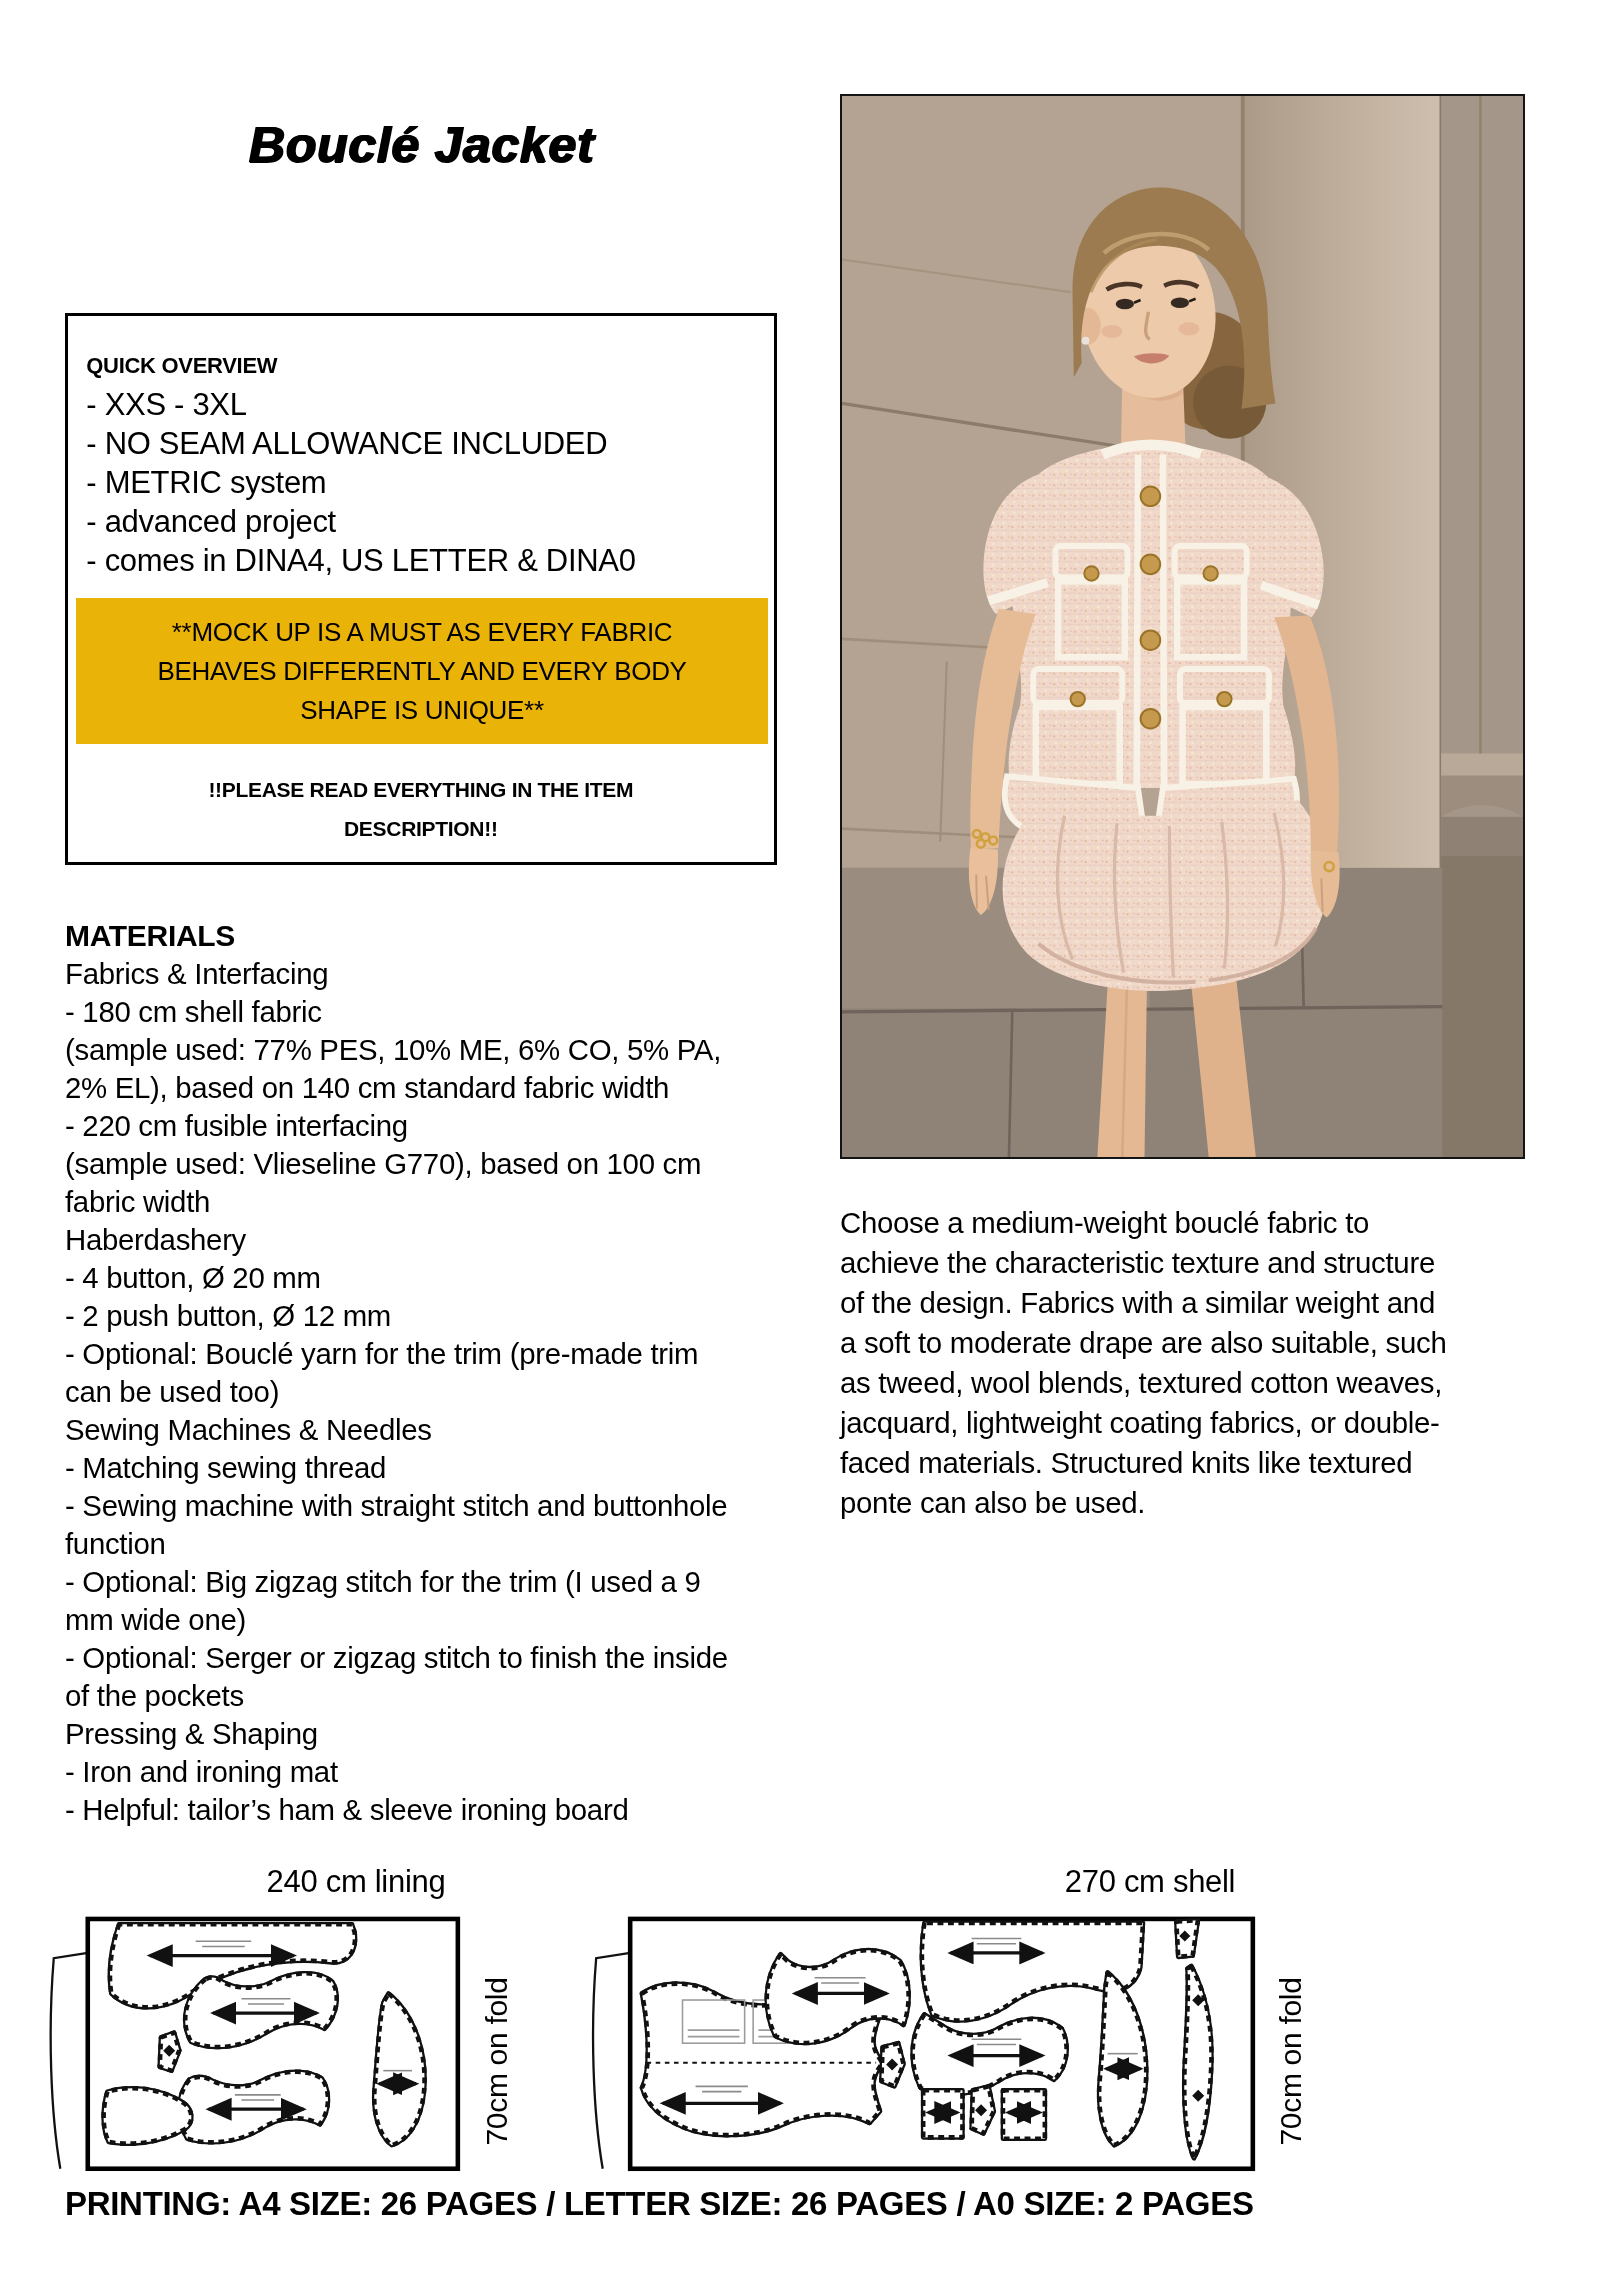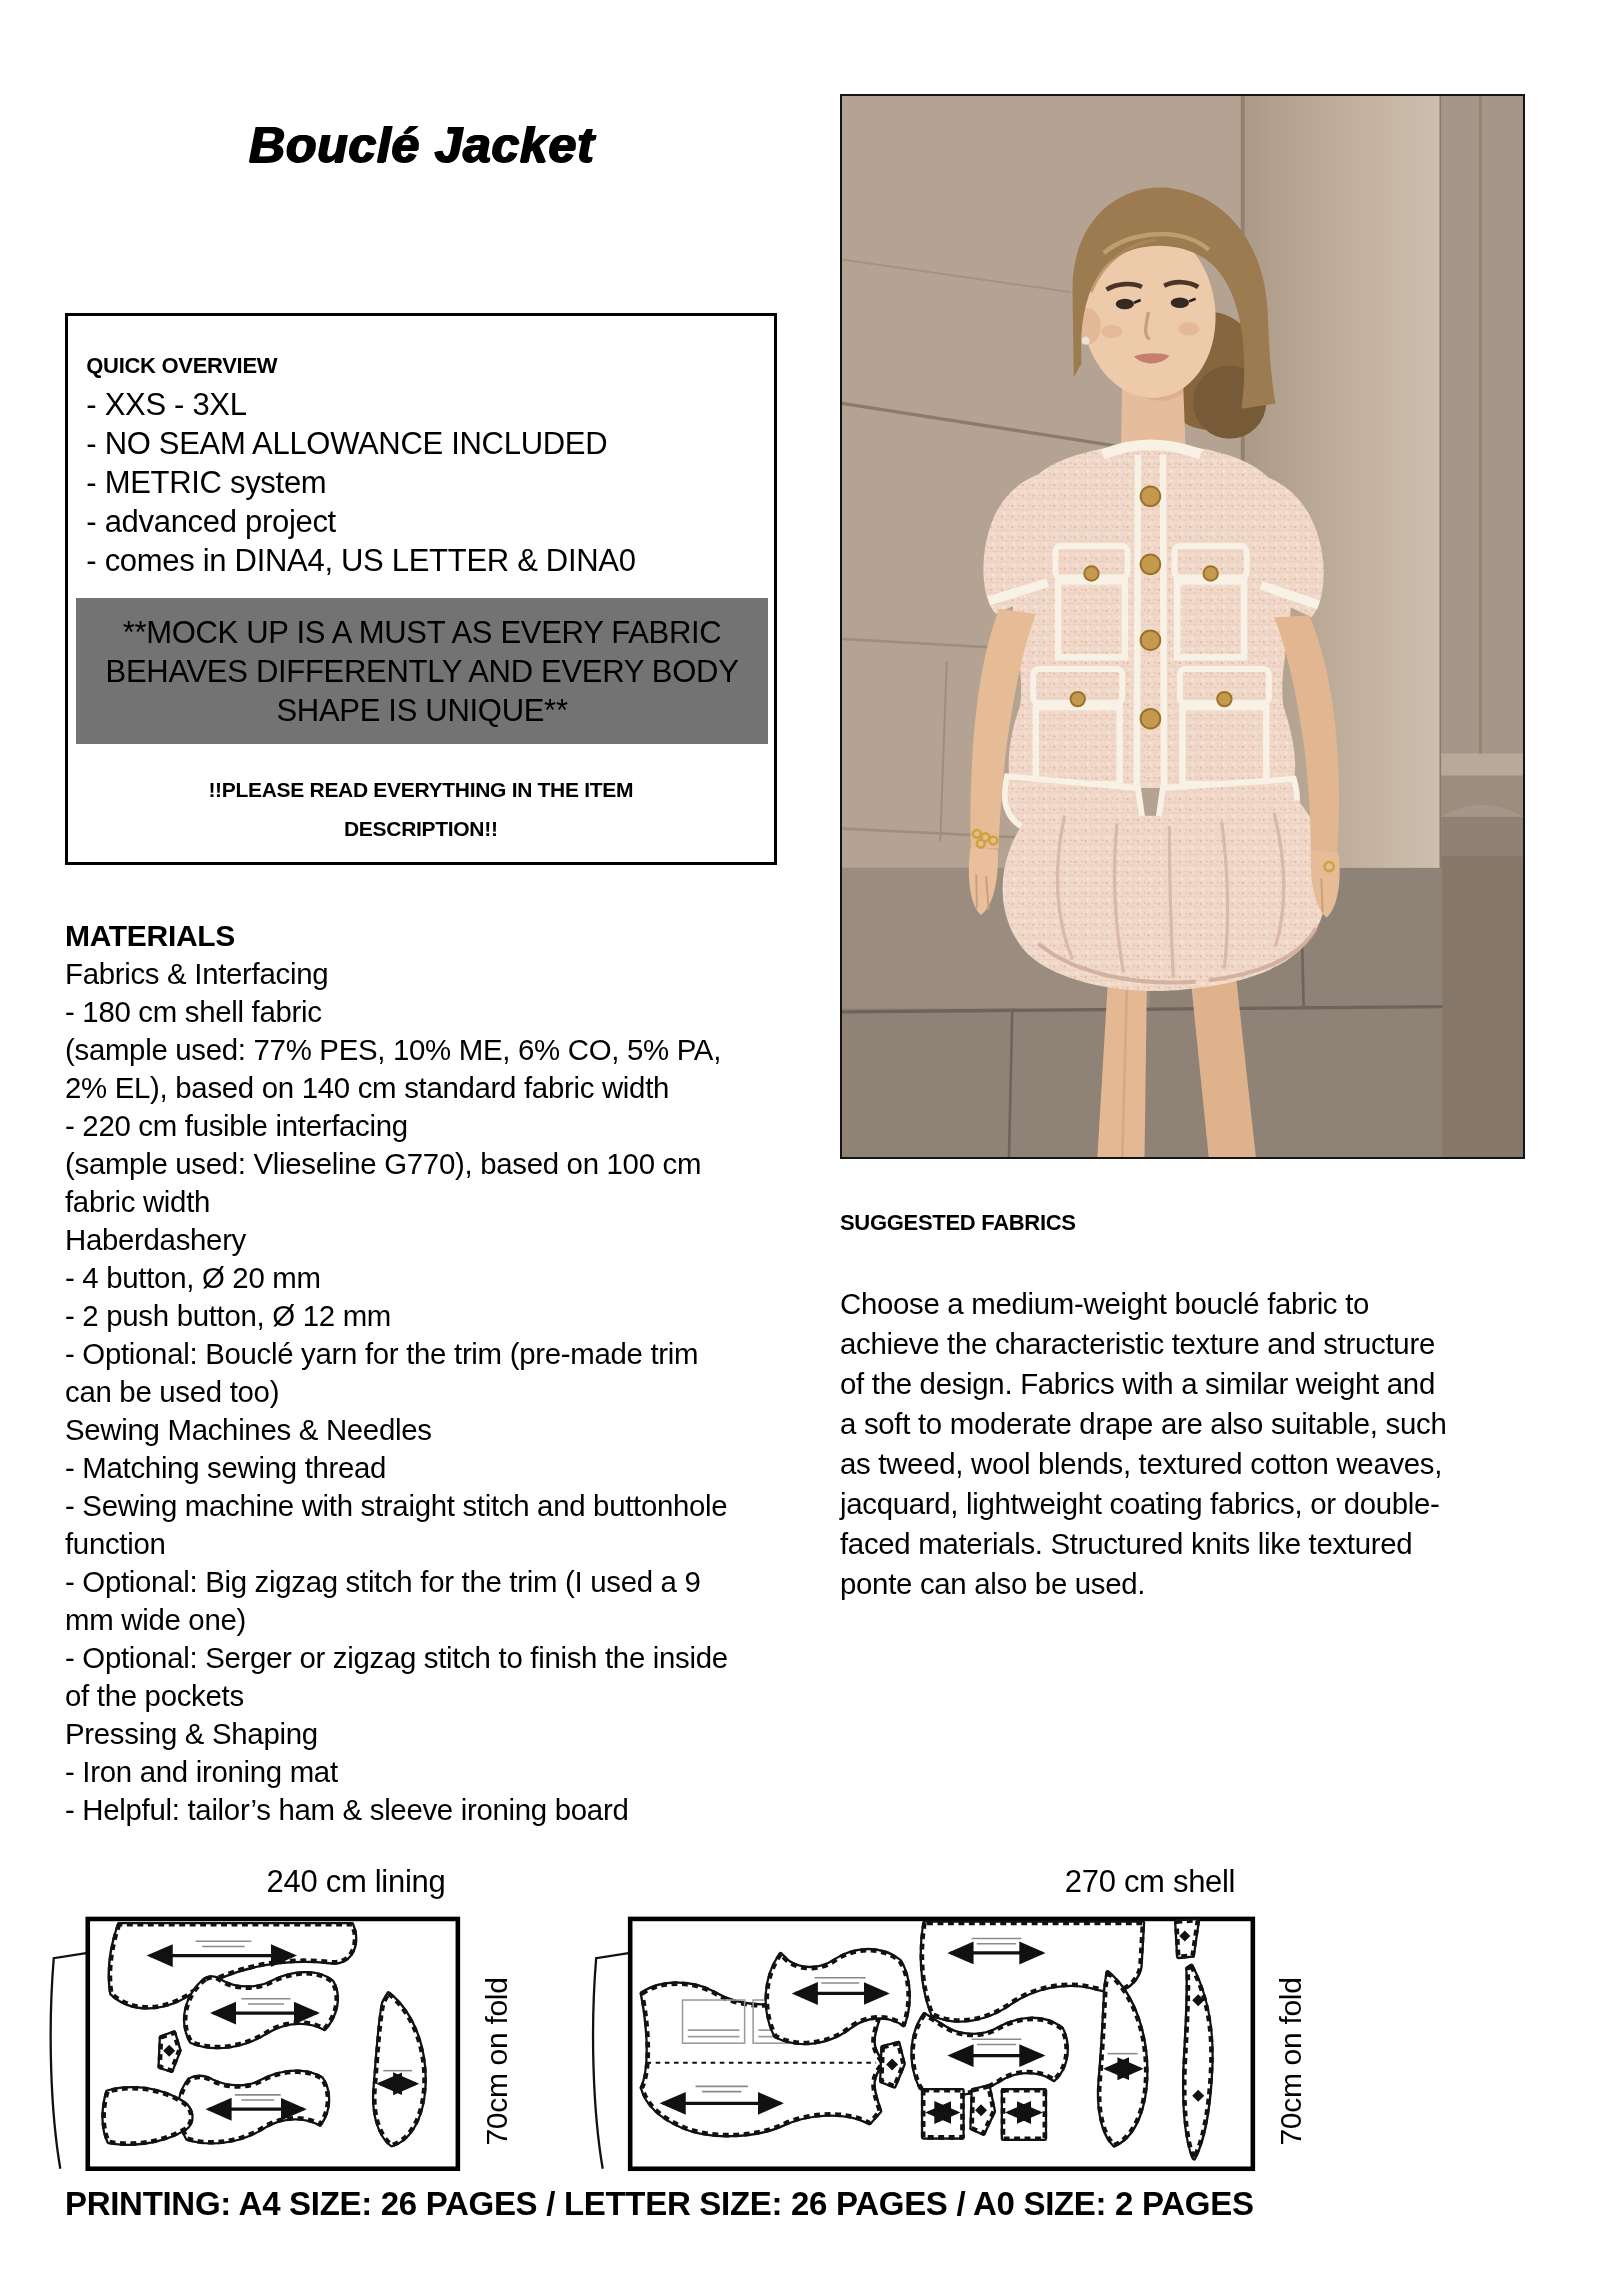--- a/index.html
+++ b/index.html
@@ -16,22 +16,22 @@
     text-shadow:1.3px 0 0 #000,-0.7px 0 0 #000,0 0.7px 0 #000;
   }
   
   #overview-box{
     left:65px;top:313px;width:669px;border:3.9px solid #000;
     padding:30px 18.3px 14.4px 18.3px;
   }
   .h-bold{font-weight:bold;font-size:22px;line-height:39px;letter-spacing:-0.3px;}
   .lines{font-size:31px;line-height:39px;letter-spacing:-0.3px;white-space:pre-line;}
   #warning-box{
-    background:#737373;margin:18.3px -13px 0 -10.5px;padding:14.4px 3.9px;
-    text-align:center;font-size:31px;line-height:39px;white-space:pre-line;letter-spacing:-0.3px;
+    background:#eab308;margin:18.3px -13px 0 -10.5px;padding:14.4px 3.9px;
+    text-align:center;font-size:26px;line-height:39px;white-space:pre-line;letter-spacing:-0.3px;
   }
   #read-note{
     margin-top:26px;text-align:center;font-weight:bold;
     font-size:21px;line-height:39px;white-space:pre-line;letter-spacing:-0.3px;
   }
   
   #materials{left:65px;top:917px;width:726px;}
   #materials .lines{font-size:29.4px;line-height:38px;}
   #materials .h-bold{font-size:30px;line-height:38px;}
   
@@ -282,21 +282,20 @@
                  C716,1102 712,1042 704,982 C694,912 678,842 660,797 Z" fill="#e2b691"></path>
         <path d="M716,1154 C714,1200 722,1242 740,1256 C756,1242 764,1202 758,1156 Z" fill="#e6bc97"></path>
         <line x1="732" y1="1196" x2="734" y2="1248" stroke="#caa07c" stroke-width="3"></line>
         <circle cx="744" cy="1178" r="7" fill="none" stroke="#d0a23e" stroke-width="4"></circle>
       </g>
     </g>
   </svg>
 </div>
 
 <div class="abs" id="fabrics">
-  <div class="h-bold">SUGGESTED FABRICS</div>
   <div class="para">Choose a medium-weight bouclé fabric to
 achieve the characteristic texture and structure
 of the design. Fabrics with a similar weight and
 a soft to moderate drape are also suitable, such
 as tweed, wool blends, textured cotton weaves,
 jacquard, lightweight coating fabrics, or double-
 faced materials. Structured knits like textured
 ponte can also be used.</div>
 </div>
 

